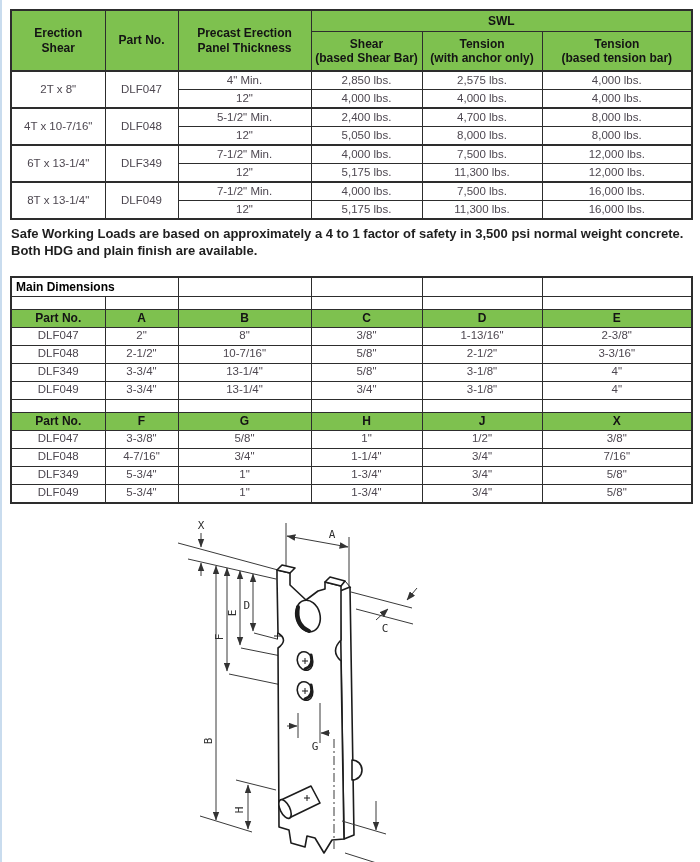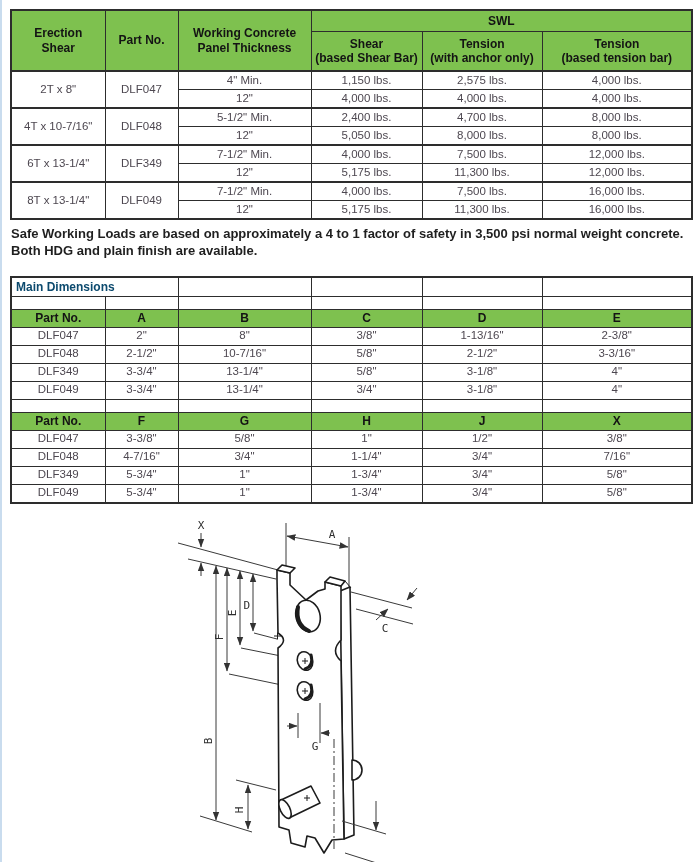--- a/index.html
+++ b/index.html
@@ -32,21 +32,21 @@
     font-weight:bold;
     font-size:12px;
   }
   tr.h1 td.swl-span { height:20px; }
   tr.h2 td { height:38px; }
   table.swl tbody td { height:17px; }
   tr.gs td { border-top-width:2px; }
 
   table.dim td { height:17px; }
   tr.md td { height:18px; }
-  td.md-title { text-align:left; padding-left:4px; font-weight:bold; color:#0c4a6e; font-size:12px; }
+  td.md-title { text-align:left; padding-left:4px; font-weight:bold; color:#000000; font-size:12px; }
   tr.sp td { height:12px; }
   tr.green td { height:17px; background:#7EC14F; color:#141414; font-weight:bold; font-size:12px; }
 
   .note { font-weight:bold; font-size:13px; color:#1f1f1f; margin:6px 0 0 1px; line-height:1.3; }
   .dim-wrap { margin-top:16px; }
   .diagram-wrap { margin:5px 0 0 138px; }
 
   svg text {
     font-family:"DejaVu Sans Mono", monospace;
     font-size:11px;
@@ -73,21 +73,21 @@
         <col style="width:150px">
     </colgroup>
     <thead>
       <tr class="h1">
         <td rowspan="2" class="gh">
           <div>Erection</div>
           <div>Shear</div>
         </td>
         <td rowspan="2" class="gh">Part No.</td>
         <td rowspan="2" class="gh">
-          <div>Working Concrete</div>
+          <div>Precast Erection</div>
           <div>Panel Thickness</div>
         </td>
         <td colspan="3" class="gh swl-span">SWL</td>
       </tr>
       <tr class="h2">
         <td class="gh">
           <div>Shear</div>
           <div>(based Shear Bar)</div>
         </td>
         <td class="gh">
@@ -98,21 +98,21 @@
           <div>Tension</div>
           <div>(based tension bar)</div>
         </td>
       </tr>
     </thead>
     <tbody>
       <tr class="gs">
         <td rowspan="2">2T x 8"</td>
         <td rowspan="2">DLF047</td>
         <td>4" Min.</td>
-        <td>1,150 lbs.</td>
+        <td>2,850 lbs.</td>
         <td>2,575 lbs.</td>
         <td>4,000 lbs.</td>
       </tr>
       <tr>
         <td>12"</td>
         <td>4,000 lbs.</td>
         <td>4,000 lbs.</td>
         <td>4,000 lbs.</td>
       </tr>
       <tr class="gs">

